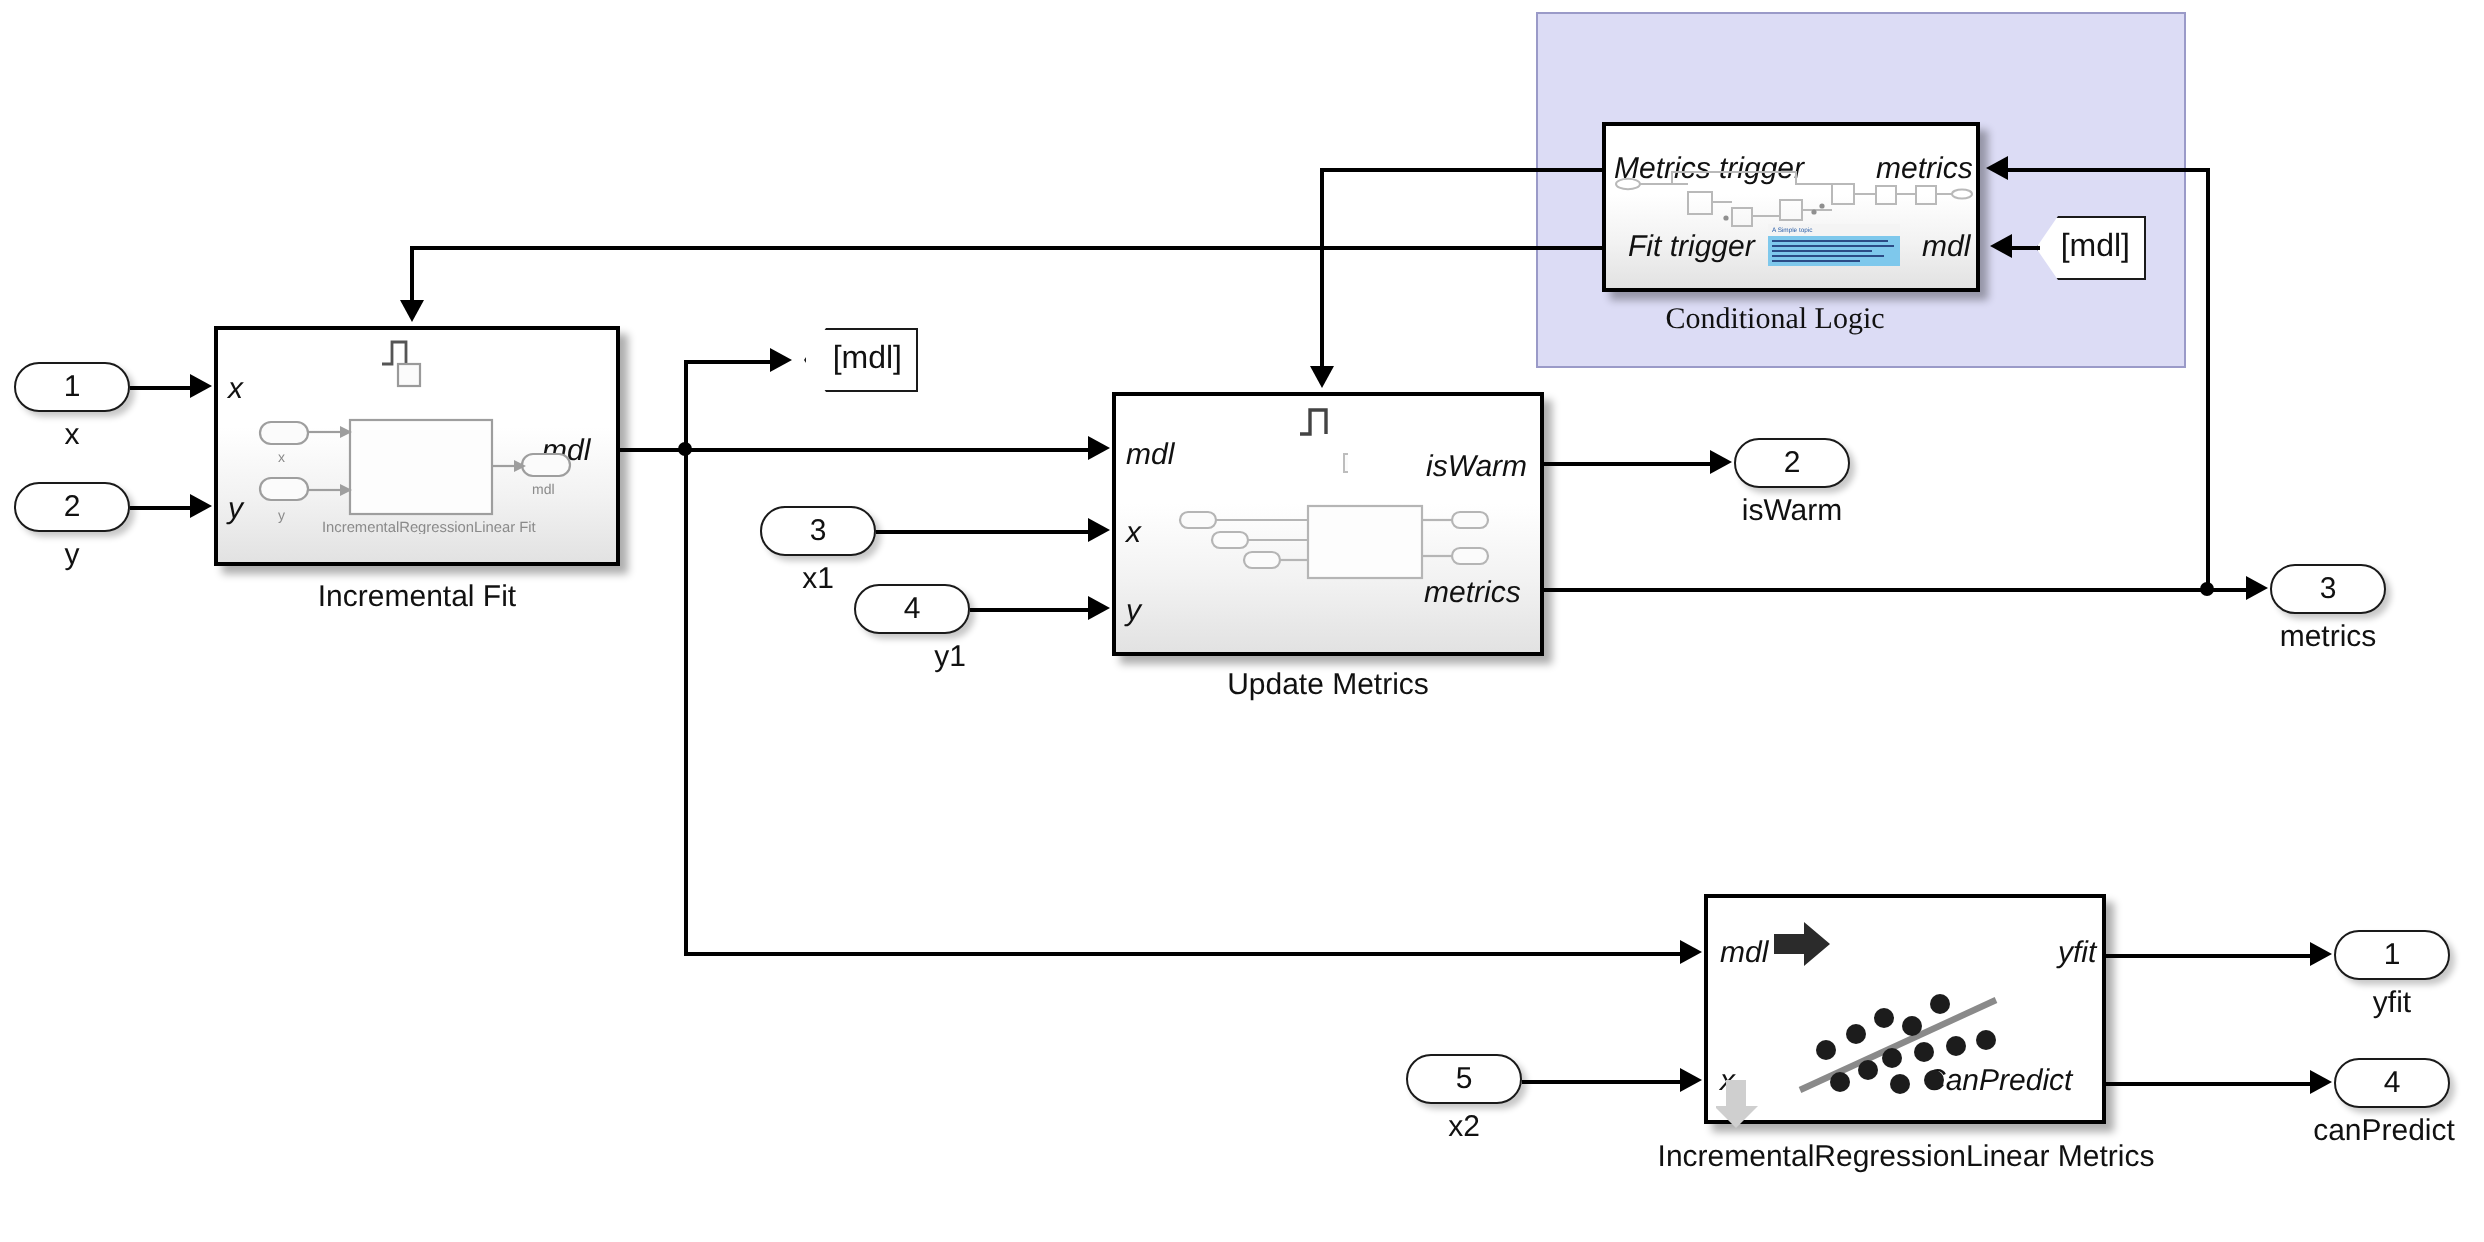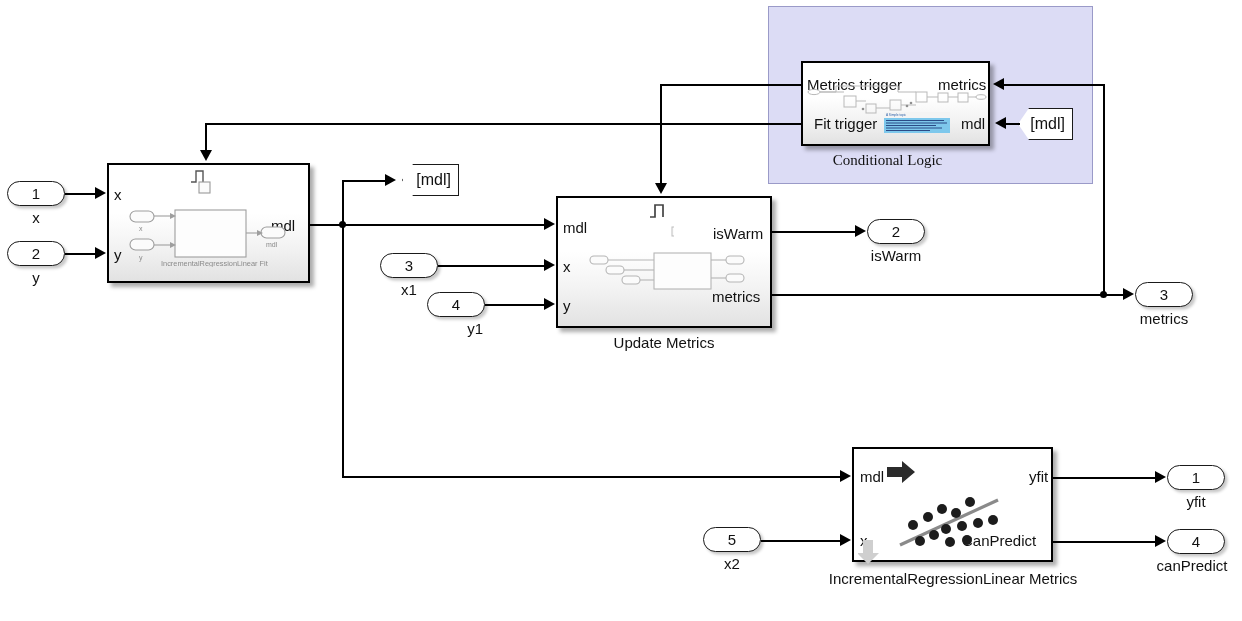--- a/index.html
+++ b/index.html
@@ -29,21 +29,21 @@
         box-shadow:2.5px 2.5px 3px rgba(0,0,0,.22);box-sizing:border-box;}
   .port-label{position:absolute;font-size:15px;color:#111;white-space:nowrap;}
 
   
   .blk{position:absolute;border:2.4px solid #000;box-sizing:border-box;
        background:linear-gradient(to bottom,#ffffff 0%,#ffffff 42%,#f2f2f2 72%,#e2e2e2 100%);
        box-shadow:4px 4px 4px rgba(0,0,0,.32);}
   .blk-plain{background:#fff;}
   .blk-caption{position:absolute;font-size:15px;color:#111;text-align:center;
        white-space:nowrap;}
-  .pin{position:absolute;font-size:15px;color:#111;white-space:nowrap;}
+  .pin{position:absolute;font-size:15px;color:#111;white-space:nowrap;font-style:italic;}
 
   
   .trig{position:absolute;}
 
   
   .cl-area{position:absolute;background:#dcdcf5;border:1.3px solid #9a9ac8;
         box-sizing:border-box;}
   .cl-note{position:absolute;font-size:17px;color:#3b3b5c;white-space:nowrap;}
 
   
@@ -135,20 +135,21 @@
     <g fill="#9e9e9e">
       <path d="M45 8 l6 3 -6 3 z"></path>
         <path d="M45 37 l6 3 -6 3 z"></path>
         <path d="M132 25 l6 3 -6 3 z"></path>
     </g>
     <text x="14" y="26" font-size="7" fill="#8a8a8a" font-family="Liberation Sans">x</text>
     <text x="14" y="55" font-size="7" fill="#8a8a8a" font-family="Liberation Sans">y</text>
     <text x="141" y="42" font-size="7" fill="#8a8a8a" font-family="Liberation Sans">mdl</text>
     <text x="36" y="61" font-size="7.4" fill="#8a8a8a" font-family="Liberation Sans">IncrementalRegressionLinear Fit</text>
   </svg>
+  <div class="blk-caption" style="left:107px;top:290px;width:203px;">Incremental Fit</div>
 
   <div class="blk" style="left:556px;top:196px;width:216px;height:132px;"></div>
   <div class="pin" style="left:563px;top:219px;">mdl</div>
   <div class="pin" style="left:563px;top:258px;">x</div>
   <div class="pin" style="left:563px;top:297px;">y</div>
   <div class="pin" style="left:713px;top:225px;">isWarm</div>
   <div class="pin" style="left:712px;top:288px;">metrics</div>
   <svg class="trig" style="left:648px;top:201px;" width="26" height="38">
     <path d="M2 16 H7 V4 H15 V16" fill="none" stroke="#444" stroke-width="1.7"></path>
     <rect x="24" y="26" width="9" height="9" fill="#fbfbfb" stroke="#bdbdbd" stroke-width="1"></rect>

